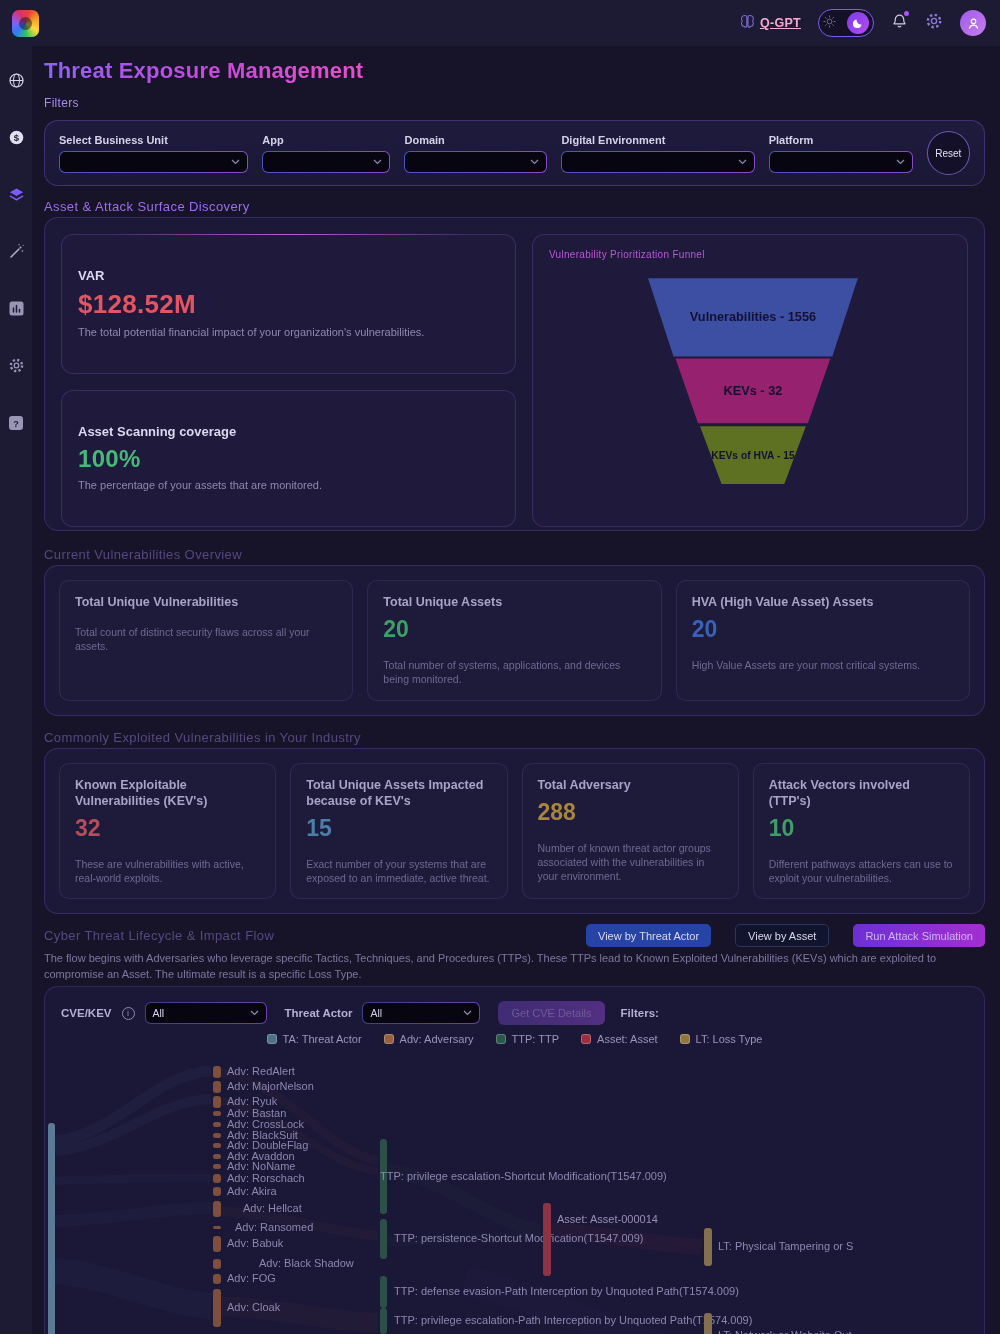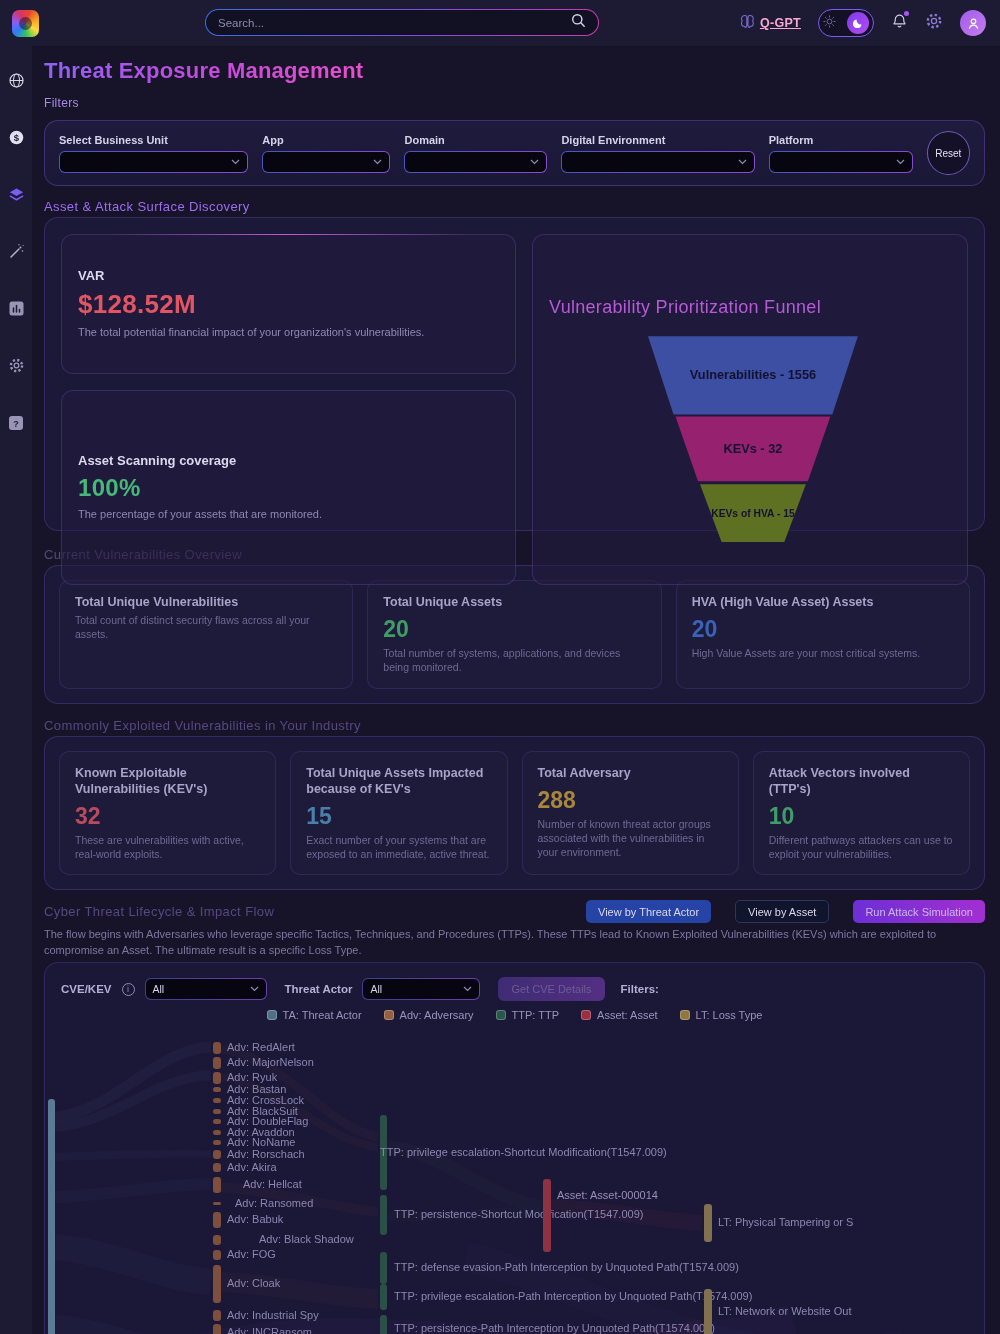--- a/index.html
+++ b/index.html
@@ -107,29 +107,29 @@
   .card.pink-top::before {
     content:""; position:absolute; top:-1px; left:10%; right:10%; height:1px;
     background:linear-gradient(90deg,transparent,#c45ad0,transparent);
   }
   .var-card { flex:0 0 140px; display:flex; flex-direction:column; justify-content:center; }
   .scan-card { flex:1; display:flex; flex-direction:column; justify-content:center; }
   .card-title { font-size:13px; color:#dcd8ee; font-weight:bold; }
   .card-value { font-size:26px; font-weight:bold; margin-top:6px; letter-spacing:.3px; }
   .card-desc { font-size:11px; color:#8f89b0; margin-top:5px; line-height:1.35; }
   .funnel-card { padding:14px 16px; }
-  .funnel-title { font-size:18px; color:#b75ad6; letter-spacing:.3px;margin-top:48px; }
+  .funnel-title { font-size:10px; color:#b75ad6; letter-spacing:.3px; }
   
   .stat-grid { display:grid; gap:14px; padding:14px; }
   .stat-grid.c3 { grid-template-columns:repeat(3,1fr); }
   .stat-grid.c4 { grid-template-columns:repeat(4,1fr); }
   .stat-card { border-radius:10px; background:rgba(32,27,58,.5); border:1px solid rgba(120,90,200,.22); padding:13px 15px; }
   .stat-title { font-size:12.5px; color:#a9a3c8; font-weight:bold; line-height:1.3; }
   .stat-value { font-size:23px; font-weight:bold; margin-top:6px; }
-  .stat-desc { font-size:10.5px; color:#6f6994; margin-top:3px; line-height:1.35; }
+  .stat-desc { font-size:10.5px; color:#6f6994; margin-top:15px; line-height:1.35; }
   
   .flow-head-row { margin-top:10px; display:flex; align-items:center; }
   .flow-buttons { margin-left:auto; display:flex; gap:24px; }
   .fbtn {
     height:23px; padding:0 12px; border-radius:5px; font-size:11px;
     border:none; cursor:pointer; color:#dcd8ee; font-family:"Liberation Sans",sans-serif;
   }
   .fbtn.primary { background:#2644a6; }
   .fbtn.outline { background:#10142c; border:1px solid #2a3560; }
   .fbtn.gradient { background:linear-gradient(90deg,#6d2fd6,#a32fd0); color:#cbb8ee; }
@@ -156,31 +156,20 @@
   .sk-label { position:absolute; font-size:11px; color:#8d87b0; white-space:nowrap; }
   .sk-label.asset { color:#9b90b5; }
   svg text { font-family:"Liberation Sans",sans-serif; }
 </style>
 </head>
 <body>
 
 <header class="topbar">
   <div class="logo"></div>
 
-  <div class="search-wrap" style="background:linear-gradient(90deg,#3b6fe0,#7c4fe0,#c93bb0);">
-    <div class="search-inner">
-      <input type="text" placeholder="Search..." style="">
-      <span>
-        <svg width="15" height="15" viewBox="0 0 15 15">
-            <circle cx="6.3" cy="6.3" r="4.6" fill="none" stroke="#d9d6f0" stroke-width="1.4"></circle>
-            <line x1="9.8" y1="9.8" x2="13.2" y2="13.2" stroke="#d9d6f0" stroke-width="1.4" stroke-linecap="round"></line>
-          </svg>
-      </span>
-    </div>
-  </div>
 
   <div class="top-right">
     <div class="qgpt">
       <span>
         <svg width="17" height="17" viewBox="0 0 17 17">
             <path d="M6 2.5c-2 0-3.5 1.5-3.5 3.3 0 .9.3 1.6.8 2.2-.5.6-.8 1.3-.8 2.2 0 1.8 1.5 3.3 3.5 3.3M6 2.5c1 0 1.8.8 1.8 1.8v8.4c0 1-.8 1.8-1.8 1.8M10.8 2.5c2 0 3.5 1.5 3.5 3.3 0 .9-.3 1.6-.8 2.2.5.6.8 1.3.8 2.2 0 1.8-1.5 3.3-3.5 3.3m0-11c-1 0-1.8.8-1.8 1.8v8.4c0 1 .8 1.8 1.8 1.8" fill="none" stroke="#7d6ad0" stroke-width="1.1" stroke-linecap="round"></path>
           </svg>
       </span>
       <span>Q-GPT</span>
     </div>

